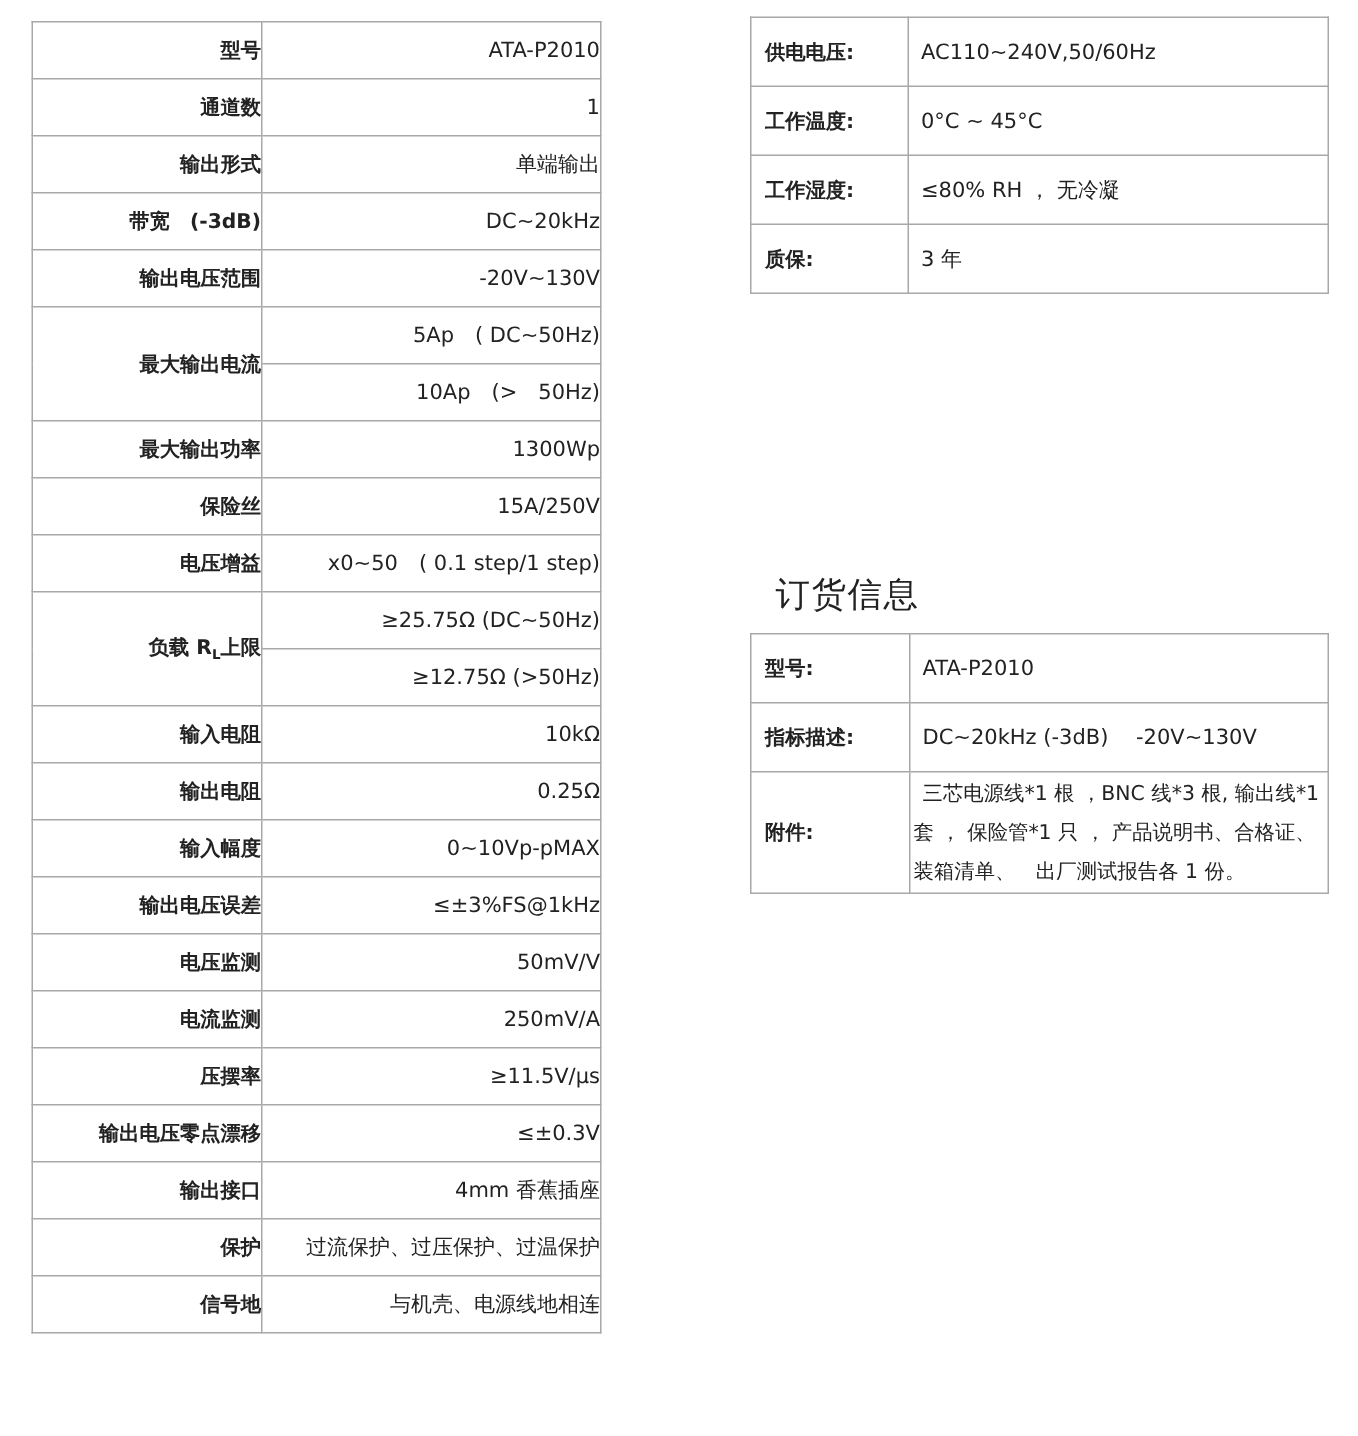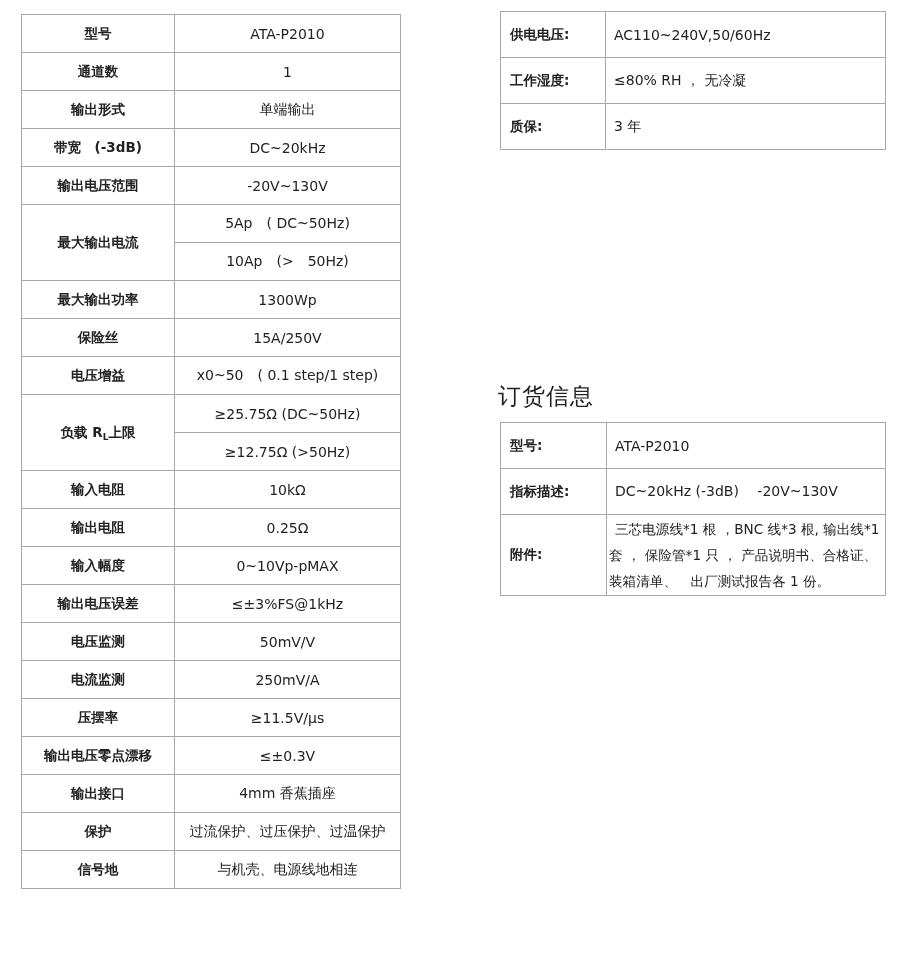--- a/index.html
+++ b/index.html
@@ -2,31 +2,31 @@
 <html><head>
 <meta charset="utf-8">
 <style>
   html, body { margin: 0; padding: 0; background: #ffffff; }
   body { width: 905px; height: 957px; position: relative; overflow: hidden;
          font-family: "DejaVu Sans", "Liberation Sans", sans-serif; color: #222; }
   table { border-collapse: collapse; position: absolute; table-layout: fixed; }
   td { border: 1px solid #a8a8a8; padding: 0; font-size: 14px; }
 
   #spec-table { left: 21px; top: 14px; width: 379px; }
-  #spec-table td { height: 37px; text-align: center; }
+  #spec-table td { height: 37px; text-align: right; }
   #spec-table td.k { width: 152px; font-weight: bold; font-size: 13.5px; }
   #spec-table td.v { width: 225px; }
   #spec-table sub { font-size: 9px; vertical-align: -3px; }
 
   #env-table { left: 500px; top: 11px; width: 386px; }
   #env-table td { height: 45px; text-align: left; }
   #env-table td.k { width: 95px; padding-left: 9px; font-weight: bold; font-size: 13.5px; }
   #env-table td.v { padding-left: 8px; }
 
-  #order-title { position: absolute; left: 498px; top: 381px; font-size: 23px; margin: 0;
+  #order-title { position: absolute; left: 517px; top: 381px; font-size: 23px; margin: 0;
                  font-weight: normal; color: #222; letter-spacing: 1px; }
 
   #order-table { left: 500px; top: 422px; width: 386px; padding-left: 27px; }
   #order-table td { height: 45px; text-align: left; }
   #order-table td.k { width: 96px; padding-left: 9px; font-weight: bold; font-size: 13.5px; }
   #order-table td.v { padding-left: 8px; }
   #order-table td.v.multi { line-height: 26px; padding: 0 0 0 2px; text-indent: 6px; font-size: 13.6px; }
   #order-table tr.acc td { height: 80px; }
 </style>
 </head>
@@ -127,20 +127,24 @@
   </tbody>
 </table>
 
 <table id="env-table">
   <tbody>
     <tr>
       <td class="k">供电电压:</td>
       <td class="v">AC110~240V,50/60Hz</td>
     </tr>
     <tr>
+      <td class="k">工作温度:</td>
+      <td class="v">0°C ~ 45°C</td>
+    </tr>
+    <tr>
       <td class="k">工作湿度:</td>
       <td class="v">≤80% RH ， 无冷凝</td>
     </tr>
     <tr>
       <td class="k">质保:</td>
       <td class="v">3  年</td>
     </tr>
   </tbody>
 </table>
 

